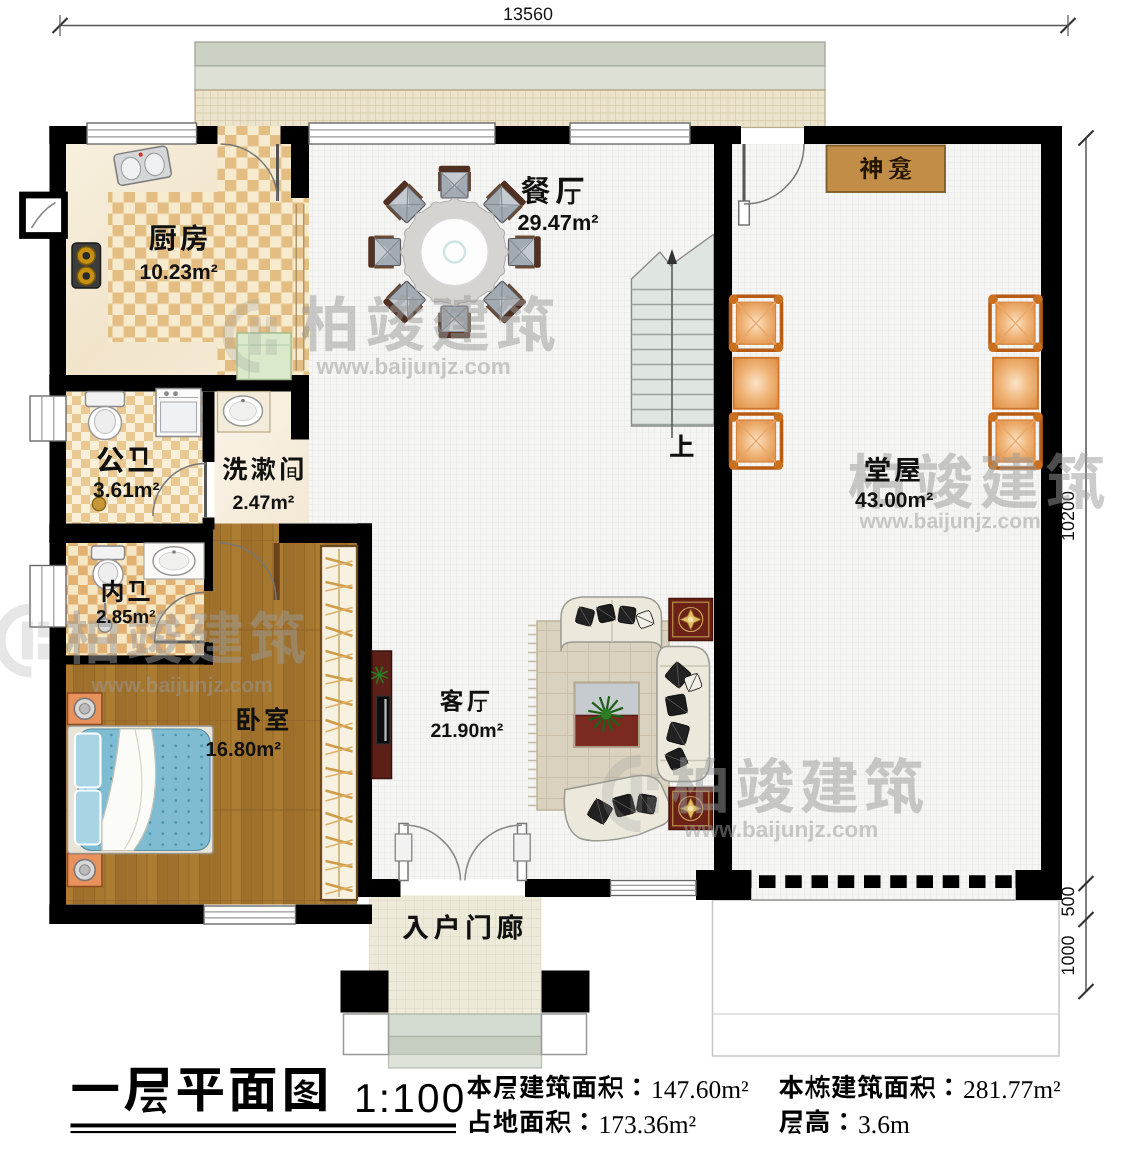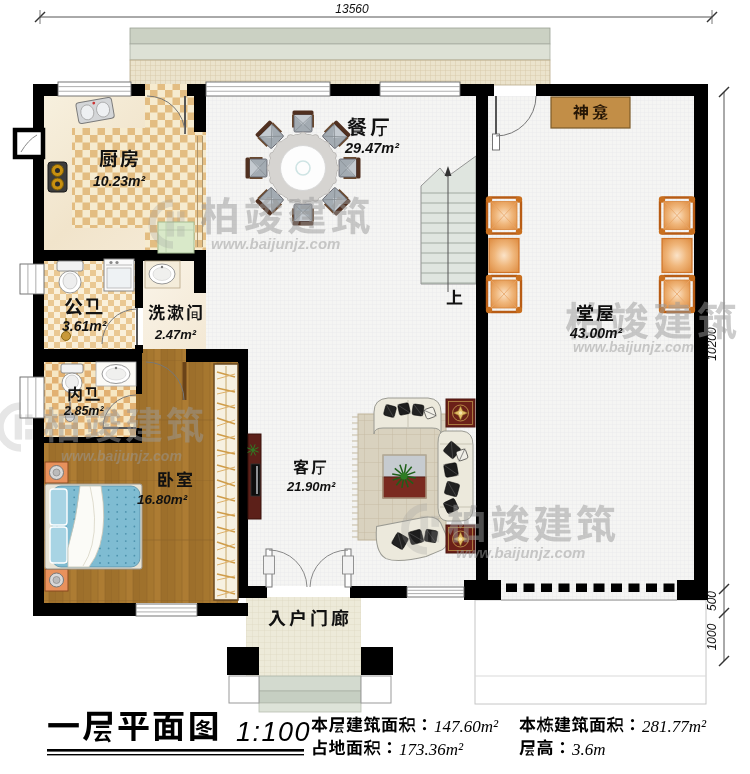--- a/index.html
+++ b/index.html
@@ -1,16 +1,16 @@
 <!DOCTYPE html>
 <html><head>
 <meta charset="utf-8">
 <style>
 html,body{margin:0;padding:0;background:#fff;width:750px;height:774px;overflow:hidden;font-family:"Liberation Sans",sans-serif;}
-#plan{position:relative;width:682px;height:774px;font-style:italic;}
+#plan{position:relative;width:682px;height:774px;}
 </style>
 </head>
 <body>
 
 <div id="plan">
 <svg width="750" height="774" viewBox="0 0 750 774">
 <defs>
 
 <pattern id="gridf" width="4" height="4" patternUnits="userSpaceOnUse">
   <rect width="4" height="4" fill="#f5f5f3"></rect>

